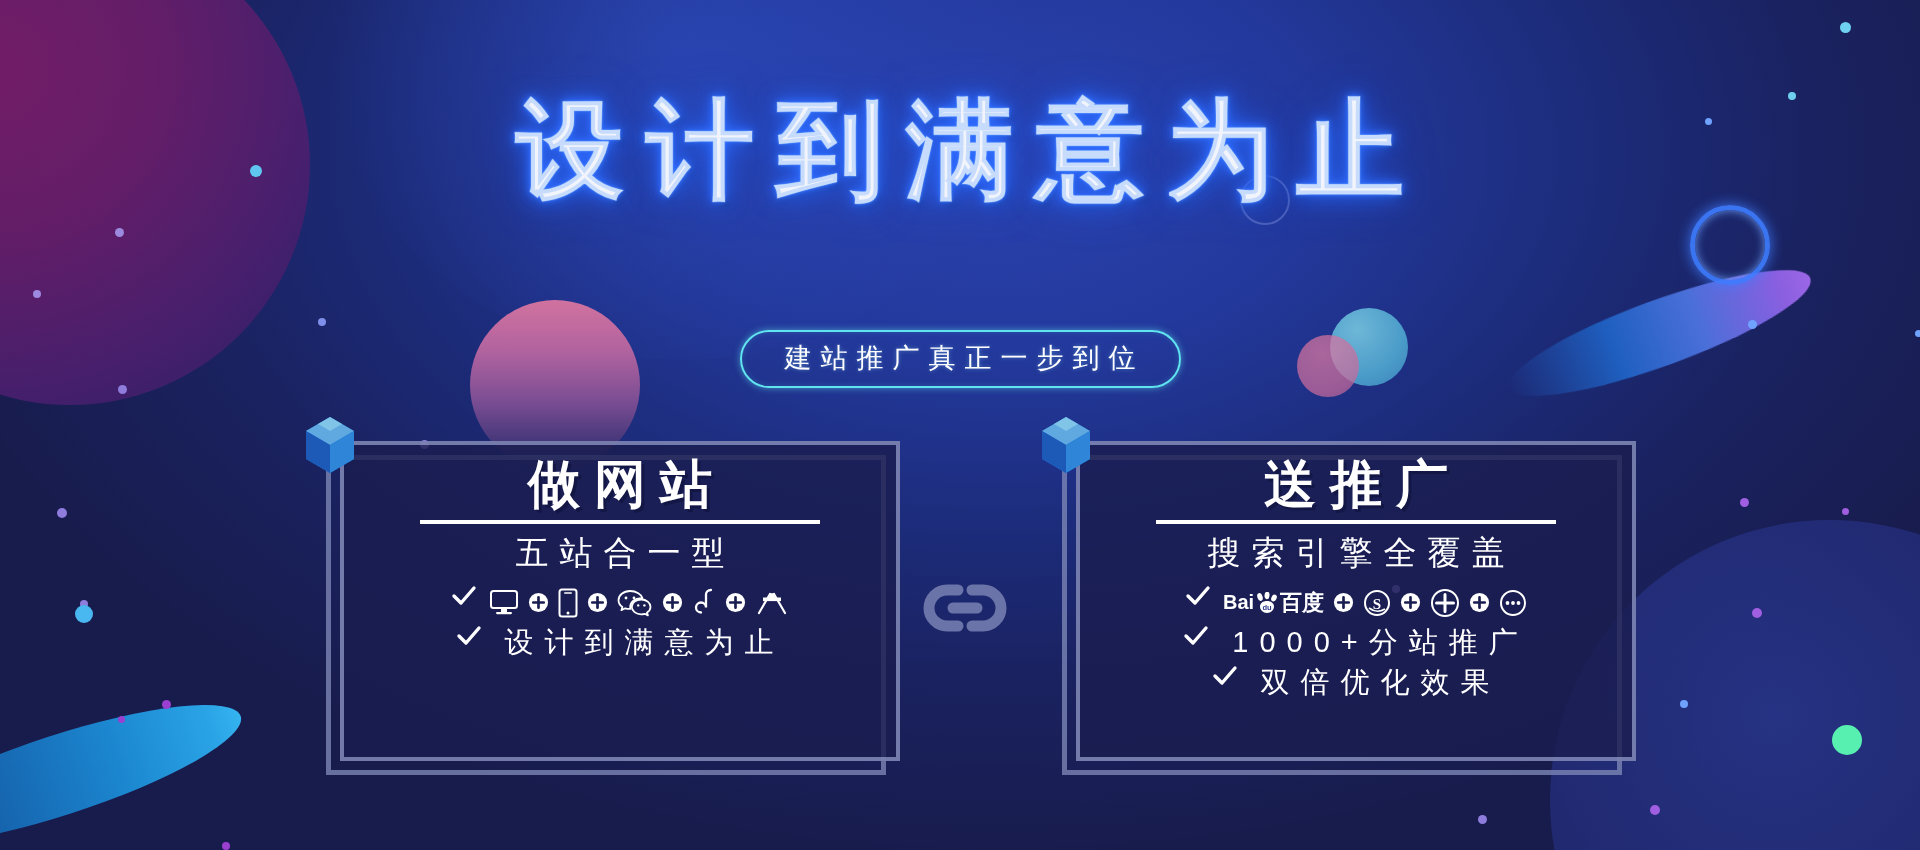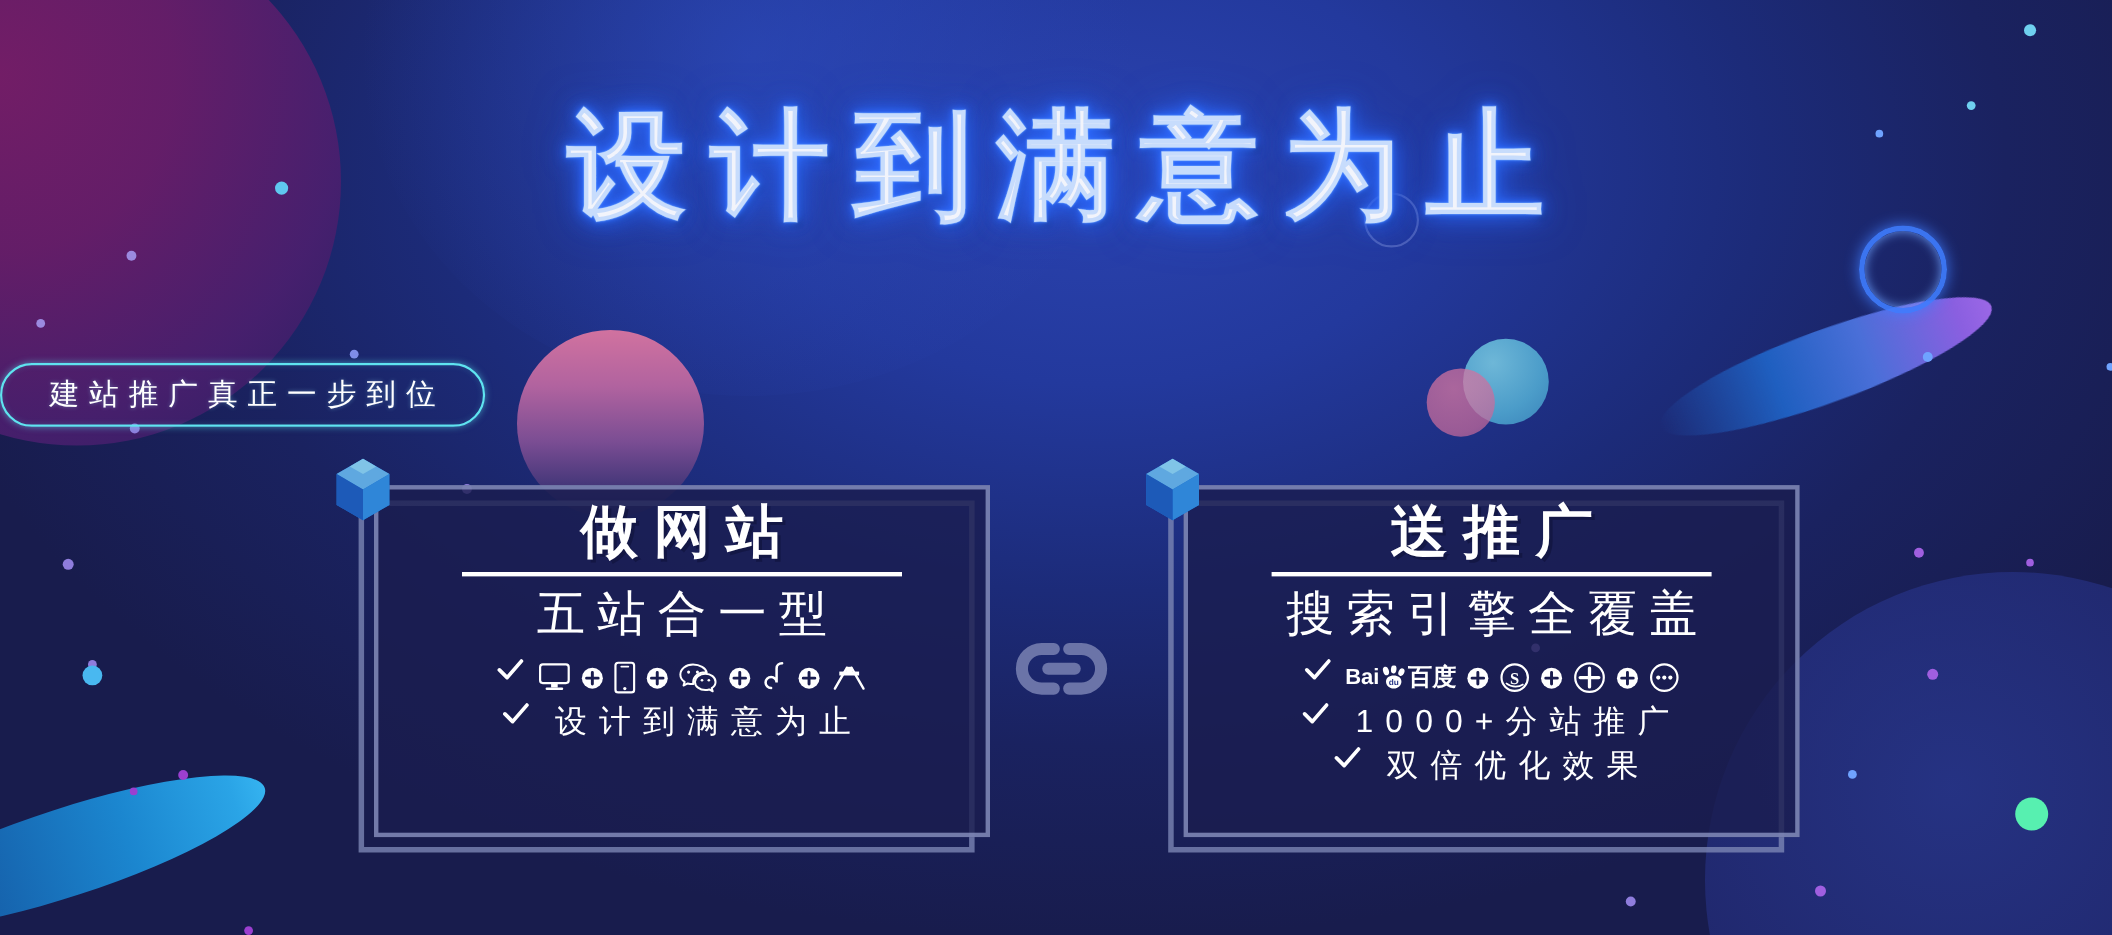--- a/index.html
+++ b/index.html
@@ -82,21 +82,21 @@
       0 0 2px #6fa8ff,
       0 0 6px #2f6bff,
       0 0 12px #2f6bff,
       0 0 22px #2f6bff,
       0 0 40px #1e4fd6,
       3px 4px 6px rgba(10,15,50,.55);
     -webkit-text-stroke:1px rgba(120,175,255,.35);
   }
 
   
-  .pill-wrap{position:absolute;top:330px;left:0;right:0;text-align:left;}
+  .pill-wrap{position:absolute;top:330px;left:0;right:0;text-align:center;}
   .pill{
     display:inline-block;
     border:2px solid #5fe4f0;
     border-radius:30px;
     padding:8px 34px 10px;
     color:#ffffff;
     font-size:27px;letter-spacing:9px;
     box-shadow:0 0 7px rgba(95,228,240,.55),inset 0 0 6px rgba(95,228,240,.18);
     text-shadow:0 0 4px rgba(150,235,255,.4);
   }
@@ -129,21 +129,21 @@
   }
   .card-title{
     font-size:52px;font-weight:bold;letter-spacing:14px;color:#ffffff;
     padding-left:14px;line-height:1.12;
     text-shadow:3px 3px 0 rgba(10,14,48,.45);
   }
   .card-rule{
     width:400px;height:4px;background:#ffffff;margin:7px 0 9px;
   }
   .card-sub{
-    font-size:44px;letter-spacing:11px;color:#ffffff;padding-left:11px;line-height:1.2;font-family:Liberation Serif, serif;
+    font-size:33px;letter-spacing:11px;color:#ffffff;padding-left:11px;line-height:1.2;
   }
   .feat-list{margin-top:10px;width:100%;}
   .feat-row{
     display:flex;justify-content:center;gap:12px;
     height:40px;color:#ffffff;
   }
   .check{flex:0 0 auto;width:26px;height:26px;display:block;}
   .feat-text{font-size:29px;letter-spacing:11px;padding-left:11px;white-space:nowrap;}
   .logo-row{display:flex;align-items:center;gap:9px;}
   .logo-row svg{display:block;}

